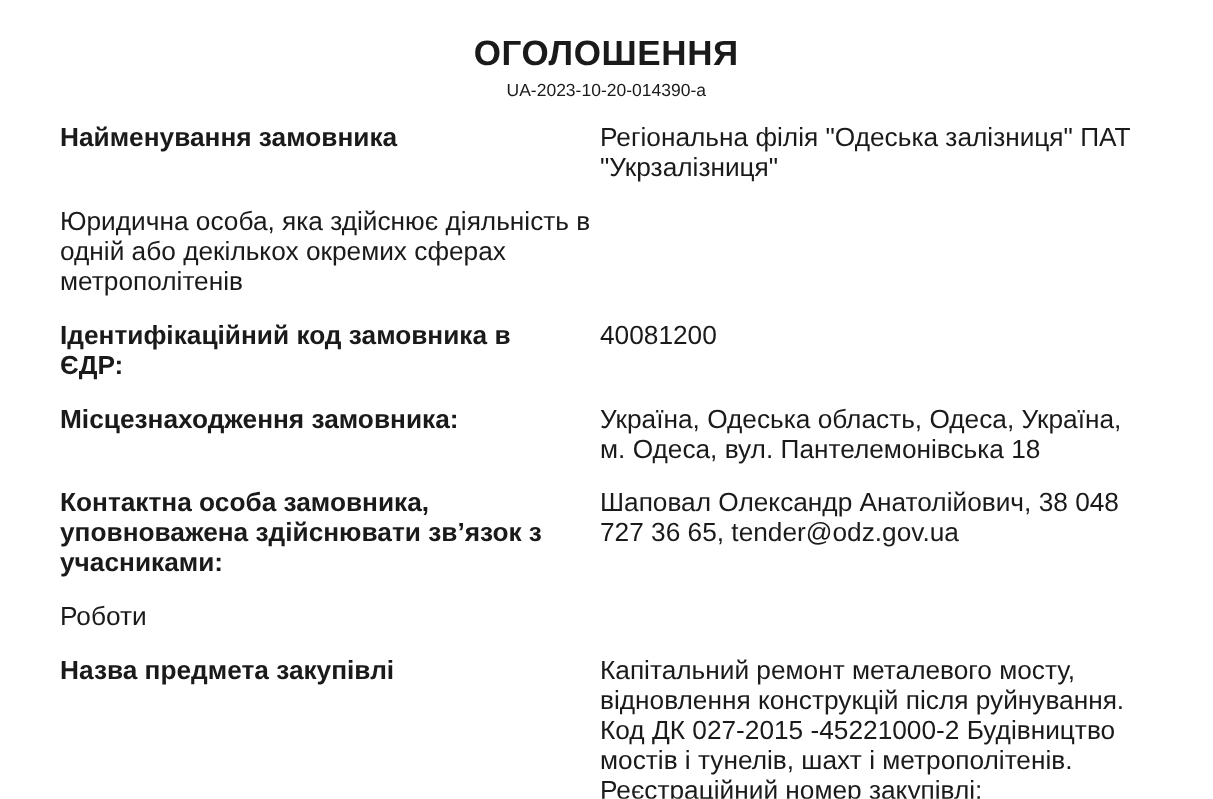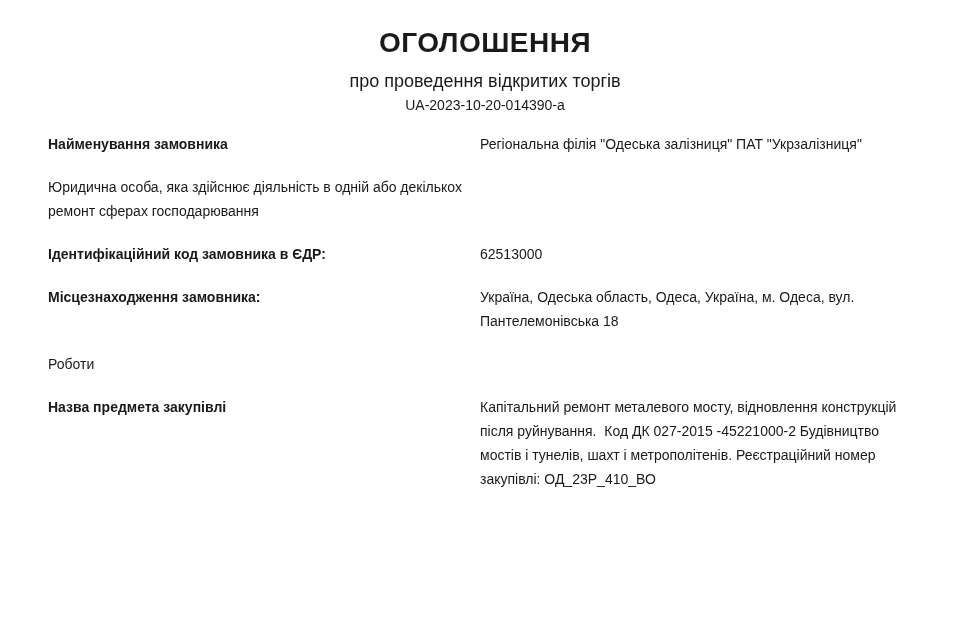--- a/index.html
+++ b/index.html
@@ -38,60 +38,63 @@
     font-weight: 400;
     line-height: 24px;
   }
   .rows {
     margin: 15px 48px 0 48px;
   }
   .row {
     display: grid;
     grid-template-columns: 432px 1fr;
     margin-bottom: 19px;
-    font-size: 14px;
+    font-size: 21px;
     line-height: 24px;
   }
   .row .label {
     font-weight: 700;
     padding-right: 40px;
   }
   .row .value {
     font-weight: 400;
     white-space: pre-wrap;
   }
 </style>
 </head>
 <body>
 
 <div class="doc">
   <div class="doc-title">ОГОЛОШЕННЯ</div>
-  <div class="doc-subtitle">про проведення відкритих торгів</div>
   <div class="doc-tender-id">UA-2023-10-20-014390-a</div>
 
   <div class="rows">
   <div class="row">
     <div class="label">Найменування замовника</div>
     <div class="value">Регіональна філія "Одеська залізниця" ПАТ "Укрзалізниця"</div>
   </div>
 
   <div class="row">
-    <div class="value">Юридична особа, яка здійснює діяльність в одній або декількох ремонт сферах господарювання</div>
+    <div class="value">Юридична особа, яка здійснює діяльність в одній або декількох окремих сферах метрополітенів</div>
   </div>
 
   <div class="row">
     <div class="label">Ідентифікаційний код замовника в ЄДР:</div>
-    <div class="value">62513000</div>
+    <div class="value">40081200</div>
   </div>
 
   <div class="row">
     <div class="label">Місцезнаходження замовника:</div>
     <div class="value">Україна, Одеська область, Одеса, Україна, м. Одеса, вул. Пантелемонівська 18</div>
   </div>
 
+  <div class="row">
+    <div class="label">Контактна особа замовника, уповноважена здійснювати зв’язок з учасниками:</div>
+    <div class="value">Шаповал Олександр Анатолійович, 38 048 727 36 65, tender@odz.gov.ua</div>
+  </div>
 
   <div class="row">
     <div class="value">Роботи</div>
   </div>
 
   <div class="row">
     <div class="label">Назва предмета закупівлі</div>
     <div class="value">Капітальний ремонт металевого мосту, відновлення конструкцій після руйнування.  Код ДК 027-2015 -45221000-2 Будівництво мостів і тунелів, шахт і метрополітенів. Реєстраційний номер закупівлі: ОД_23Р_410_ВО</div>
   </div>
 </div>

